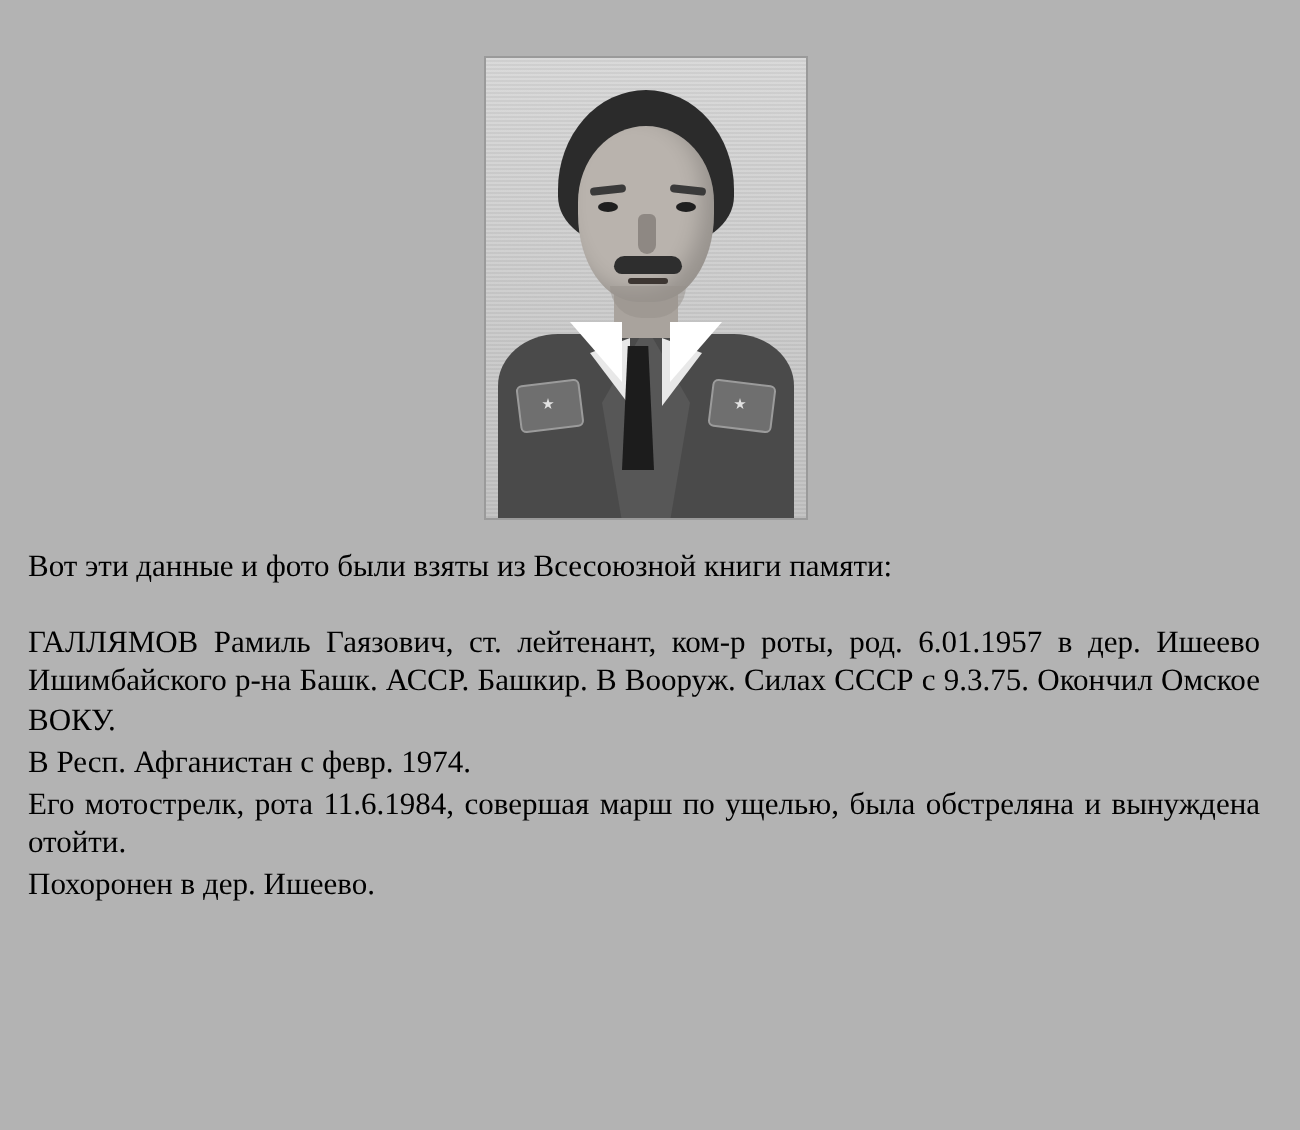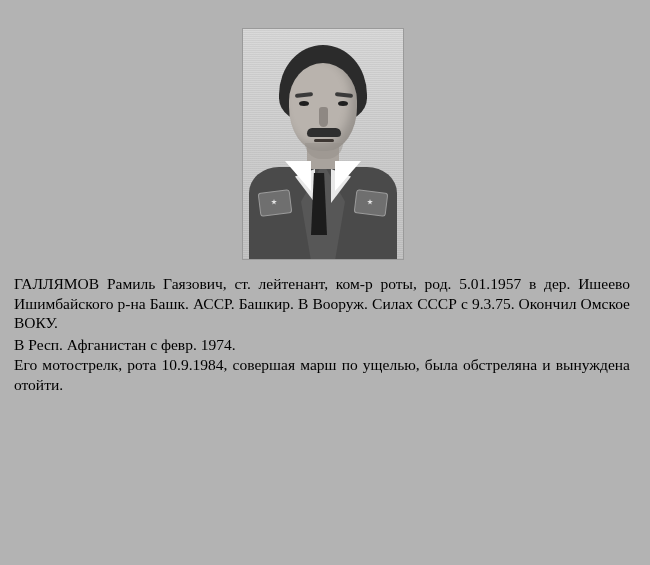--- a/index.html
+++ b/index.html
@@ -245,18 +245,20 @@
       <div class="brow-r"></div>
       <div class="eye-l"></div>
       <div class="eye-r"></div>
       <div class="nose"></div>
       <div class="mustache"></div>
       <div class="mouth"></div>
     </div>
   </div>
 
   <div class="text-block">
-    <p class="para first">ГАЛЛЯМОВ Рамиль Гаязович, ст. лейтенант, ком-р роты, род. 5.01.1957 в дер. Ишеево Ишимбайского р-на Башк. АССР. Башкир. В Вооруж. Силах СССР с 9.3.75. Окончил Омское ВОКУ.</p>
+    <p class="lede">Вот эти данные и фото были взяты из Всесоюзной книги памяти:</p>
+    <p class="para first">ГАЛЛЯМОВ Рамиль Гаязович, ст. лейтенант, ком-р роты, род. 6.01.1957 в дер. Ишеево Ишимбайского р-на Башк. АССР. Башкир. В Вооруж. Силах СССР с 9.3.75. Окончил Омское ВОКУ.</p>
     <p class="para">В Респ. Афганистан с февр. 1974.</p>
-    <p class="para">Его мотострелк, рота 10.9.1984, совершая марш по ущелью, была обстреляна и вынуждена отойти.</p>
+    <p class="para">Его мотострелк, рота 11.6.1984, совершая марш по ущелью, была обстреляна и вынуждена отойти.</p>
+    <p class="para">Похоронен в дер. Ишеево.</p>
   </div>
 
 </div>
 
 </body></html>

